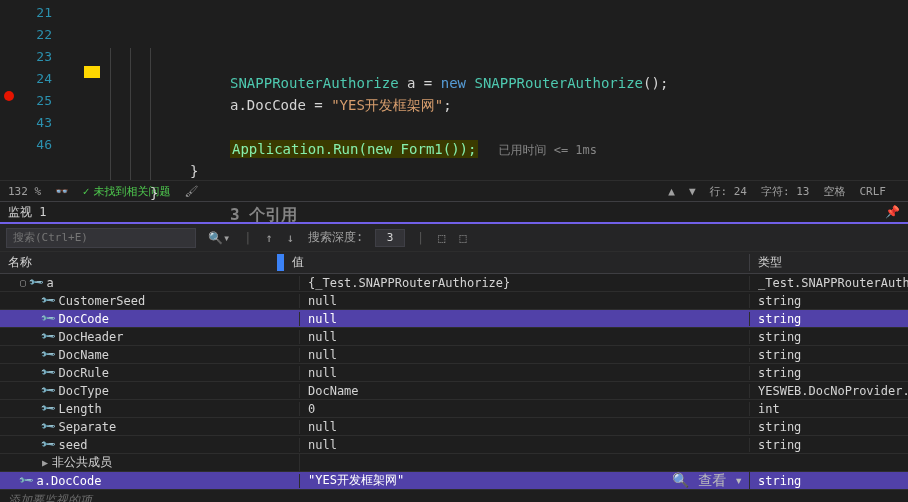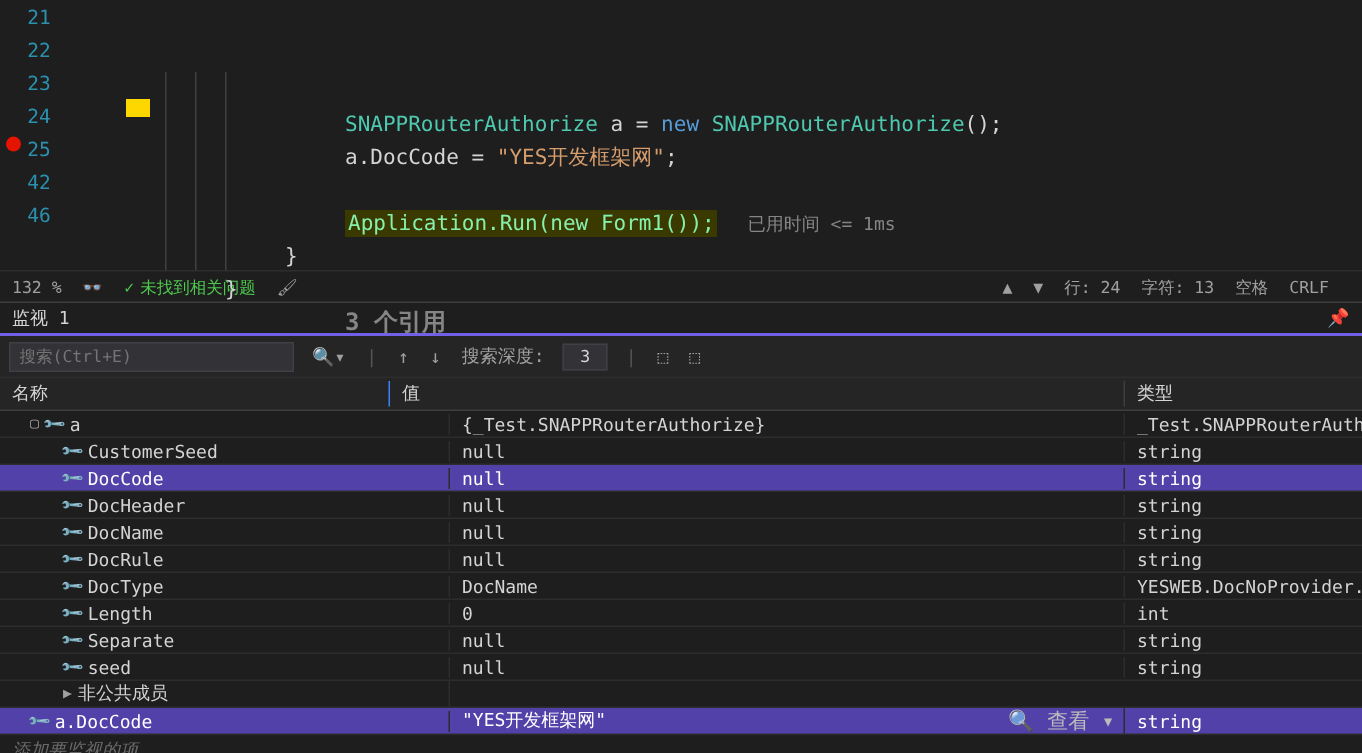--- a/index.html
+++ b/index.html
@@ -1,18 +1,18 @@
 <!DOCTYPE html>
 <html><head>
 <meta charset="utf-8">
 <style>
 * { margin: 0; padding: 0; box-sizing: border-box; font-family: Consolas, 'Microsoft YaHei', monospace; }
 body { background: #1e1e1e; color: #d4d4d4; width: 908px; height: 502px; overflow: hidden; font-size: 13px; }
 .editor { height: 180px; background: #1e1e1e; display: flex; position: relative; }
-.gutter { width: 60px; background: #1e1e1e; text-align: center; padding-right: 8px; color: #2b91af; font-size: 13px; line-height: 22px; padding-top: 2px; }
+.gutter { width: 60px; background: #1e1e1e; text-align: right; padding-right: 8px; color: #2b91af; font-size: 13px; line-height: 22px; padding-top: 2px; }
 .gutter .ln { height: 22px; }
 .marker-col { width: 40px; position: relative; }
 .breakpoint { position: absolute; left: -56px; top: 91px; width: 10px; height: 10px; border-radius: 50%; background: #e51400; }
 .yellow-mark { position: absolute; left: 24px; top: 66px; width: 16px; height: 12px; background: #ffd700; }
 .code-area { flex: 1; padding-top: 2px; line-height: 22px; font-size: 14px; position: relative; margin-top: 48px; }
 .vline { position: absolute; top: 0; bottom: 0; width: 1px; background: #404040; }
 .code-line { height: 22px; padding-left: 130px; white-space: pre; }
 .kw { color: #569cd6; }
 .type { color: #4ec9b0; }
 .str { color: #d69d6d; }
@@ -24,21 +24,21 @@
 .status-bar .spacer { flex: 1; }
 .green { color: #4ec94e; }
 .panel-header { height: 22px; background: #1e1e1e; border-bottom: 2px solid #7160e8; display: flex; align-items: center; padding: 0 8px; font-size: 12px; }
 .pin { margin-left: auto; color: #a0a0a0; cursor: pointer; }
 .panel-toolbar { height: 28px; background: #252526; display: flex; align-items: center; padding: 0 6px; gap: 10px; border-bottom: 1px solid #2d2d2d; }
 .search-box { background: #333337; border: 1px solid #3f3f46; height: 20px; width: 190px; color: #a0a0a0; padding: 0 6px; font-size: 11px; display: flex; align-items: center; }
 .search-box input { background: none; border: none; color: #d4d4d4; outline: none; width: 100%; font-size: 11px; font-family: inherit; }
 .tb-icon { color: #a0a0a0; font-size: 12px; cursor: pointer; padding: 0 2px; }
 .depth-input { background: #333337; border: 1px solid #3f3f46; color: #d4d4d4; width: 30px; height: 18px; text-align: center; font-size: 11px; }
 .grid-header { height: 22px; background: #252526; border-bottom: 1px solid #3e3e42; display: flex; align-items: center; font-size: 12px; }
-.col-name { width: 260px; padding-left: 8px; border-right: 1px solid #3b82f6; }
+.col-name { width: 284px; padding-left: 8px; border-right: 7px solid #3b82f6; }
 .col-val { flex: 1; padding-left: 8px; border-right: 1px solid #3e3e42; }
 .col-type { width: 158px; padding-left: 8px; }
 .grid-row { height: 18px; display: flex; align-items: center; font-size: 12px; border-bottom: 1px solid #2d2d2d; }
 .grid-row.selected { background: #5141a8; color: #fff; }
 .grid-row .cell-name { width: 300px; padding-left: 8px; display: flex; align-items: center; gap: 4px; border-right: 1px solid #2d2d2d; }
 .grid-row .cell-val { flex: 1; padding-left: 8px; border-right: 1px solid #2d2d2d; white-space: nowrap; overflow: hidden; }
 .grid-row .cell-type { width: 158px; padding-left: 8px; white-space: nowrap; overflow: hidden; }
 .indent1 { padding-left: 20px !important; }
 .indent2 { padding-left: 42px !important; }
 .wrench { color: #a0a0a0; font-size: 10px; transform: rotate(-45deg); display: inline-block; }
@@ -49,21 +49,21 @@
 </head>
 <body>
 
 <div class="editor">
   <div class="gutter">
     <div class="ln">21</div>
     <div class="ln">22</div>
     <div class="ln">23</div>
     <div class="ln">24</div>
     <div class="ln">25</div>
-    <div class="ln">42</div>
+    <div class="ln">43</div>
     <div class="ln">46</div>
   </div>
   <div class="marker-col">
     <span class="breakpoint"></span>
     <span class="yellow-mark"></span>
   </div>
   <div class="code-area">
     <div class="vline" style="left:10px"></div>
       <div class="vline" style="left:30px"></div>
       <div class="vline" style="left:50px"></div>

